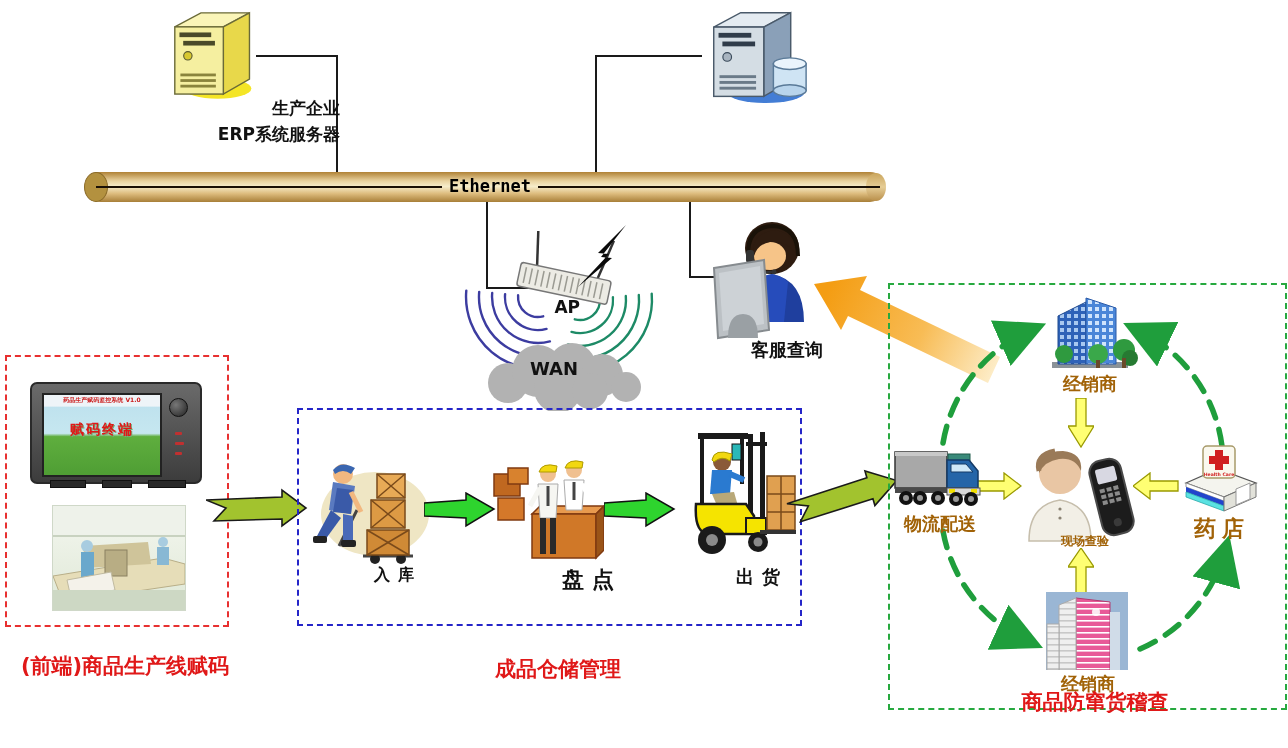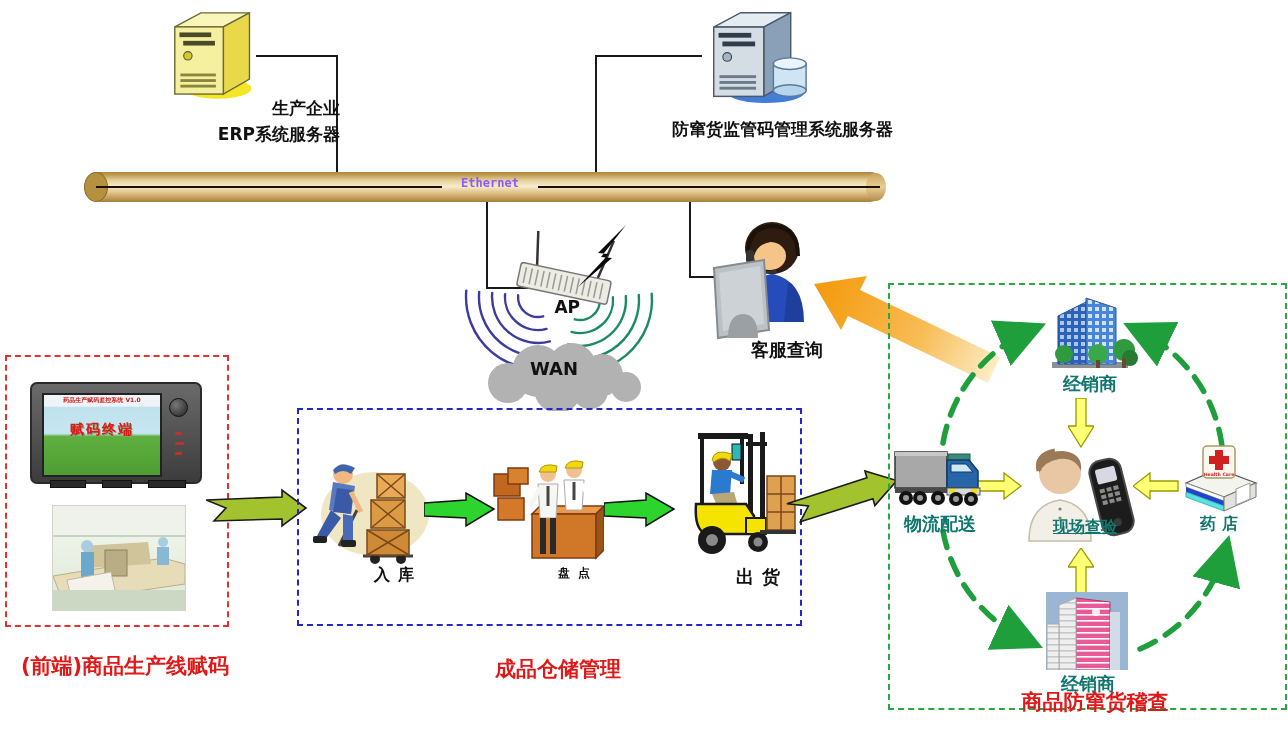--- a/index.html
+++ b/index.html
@@ -2,36 +2,36 @@
 <html><head>
 <meta charset="utf-8">
 <style>
   html,body{margin:0;padding:0;background:#fff;}
   #stage{position:relative;width:1288px;height:748px;background:#fff;overflow:hidden;
          font-family:"DejaVu Sans","Liberation Sans",sans-serif;}
   .abs{position:absolute;}
   .ln{position:absolute;background:#1a1a1a;}
   .lbl{position:absolute;font-weight:bold;color:#111;text-align:right;}
   .lbl-red{position:absolute;font-weight:bold;color:#e01818;font-size:21px;text-align:center;white-space:nowrap;}
-  .lbl-blue{position:absolute;font-weight:bold;color:#0f766e;text-align:center;white-space:nowrap;}
+  .lbl-blue{position:absolute;font-weight:bold;color:#a16207;text-align:center;white-space:nowrap;}
   .dashed{position:absolute;border-style:dashed;border-width:2px;}
   .box-red{border-color:#e83030;}
   .box-blue{border-color:#2525c8;}
   .box-green{border-color:#27a93f;}
   
   .bus{position:absolute;left:85px;top:172px;width:800px;height:30px;border-radius:15px;
        background:linear-gradient(180deg,#b08236 0%,#e9d3a0 30%,#f6ecca 48%,#ddbc7e 72%,#a87f38 100%);}
   .bus-capL{position:absolute;left:84px;top:172px;width:24px;height:30px;border-radius:50%;
             background:#b3913f;border:1px solid #8a6a28;box-sizing:border-box;}
   .bus-capR{position:absolute;left:866px;top:173px;width:20px;height:28px;border-radius:50%;
             background:linear-gradient(180deg,#caa55c,#e6cd96 50%,#b98f4a);}
   .bus-line{position:absolute;top:186px;height:2px;background:#1a1005;}
   .eth-lbl{position:absolute;left:440px;top:176px;width:100px;text-align:center;
            font-family:"DejaVu Sans Mono","Liberation Mono",monospace;font-weight:bold;
-           font-size:12px;color:#8b5cf6;}
+           font-size:17px;color:#000000;}
   
   .terminal{position:absolute;left:30px;top:382px;width:172px;height:102px;border-radius:7px;
             background:linear-gradient(180deg,#6a6a6a,#3c3c3c);border:2px solid #2a2a2a;box-sizing:border-box;}
   .term-screen{position:absolute;left:10px;top:9px;width:116px;height:80px;border:2px solid #222;
                background:linear-gradient(180deg,#eef4f8 0%,#eef4f8 14%,#bfe2ee 15%,#c6e7f0 48%,#5fae3e 52%,#4f9e34 100%);}
   .term-head{position:absolute;left:0;top:1px;width:100%;text-align:center;font-size:6px;
              font-weight:bold;color:#cc2020;white-space:nowrap;overflow:hidden;}
   .term-title{position:absolute;left:0;top:26px;width:100%;text-align:center;font-size:14px;
               font-weight:bold;color:#e01818;letter-spacing:2px;text-shadow:1px 1px 0 #7a7;}
   .term-knob{position:absolute;right:12px;top:14px;width:17px;height:17px;border-radius:50%;
@@ -87,21 +87,20 @@
       <rect x="26" y="74" width="38" height="3" fill="#6a7a88"></rect>
       <rect x="26" y="80" width="38" height="3" fill="#6a7a88"></rect>
       <rect x="26" y="86" width="38" height="3" fill="#6a7a88"></rect>
       <g>
         <rect x="82" y="62" width="34" height="28" fill="#cfe4f4" stroke="#5a7a98" stroke-width="1.5"></rect>
         <ellipse cx="99" cy="90" rx="17" ry="6" fill="#b8d4ec" stroke="#5a7a98" stroke-width="1.5"></ellipse>
         <ellipse cx="99" cy="62" rx="17" ry="6" fill="#eaf4fc" stroke="#5a7a98" stroke-width="1.5"></ellipse>
       </g>
     </svg>
   </div>
-  <div class="lbl" style="left:598px;top:118px;width:295px;font-size:17px;">防窜货监管码管理系统服务器</div>
 
   <div class="bus"></div>
   <div class="bus-capL"></div>
   <div class="bus-capR"></div>
   <div class="bus-line" style="left:96px;width:346px;"></div>
   <div class="bus-line" style="left:538px;width:342px;"></div>
   <div class="eth-lbl">Ethernet</div>
 
   <div class="abs" style="left:430px;top:225px;">
     <svg width="252" height="186" viewBox="0 0 252 186">
@@ -293,21 +292,21 @@
       <rect x="48" y="70" width="6" height="36" fill="#2a2a2a"></rect>
       <rect x="58" y="70" width="6" height="36" fill="#2a2a2a"></rect>
 
       <circle cx="82" cy="22" r="8" fill="#f0c090"></circle>
       <path d="M73 20 Q76 10 91 14 L90 20 Z" fill="#f2d810" stroke="#b09a00"></path>
       <polygon points="72,32 92,32 90,62 74,62" fill="#ffffff" stroke="#aaa"></polygon>
       <line x1="82" y1="34" x2="82" y2="52" stroke="#444" stroke-width="3"></line>
       <line x1="90" y1="36" x2="100" y2="54" stroke="#ffffff" stroke-width="5"></line>
     </svg>
   </div>
-  <div class="lbl" style="left:498px;top:565px;width:100px;font-size:12px;letter-spacing:8px;">盘点</div>
+  <div class="lbl" style="left:522px;top:565px;width:100px;font-size:22px;letter-spacing:8px;">盘点</div>
 
   <div class="abs" style="left:604px;top:492px;">
     <svg width="72" height="36" viewBox="0 0 72 36">
       <polygon points="0,11 42,8 42,1 70,17 42,34 42,26 0,24" fill="#2ed42e" stroke="#111" stroke-width="1.5"></polygon>
     </svg>
   </div>
 
   <div class="abs" style="left:668px;top:424px;">
     <svg width="128" height="140" viewBox="0 0 128 140">
 
@@ -466,39 +465,39 @@
             <rect x="95" y="50" width="5" height="4"></rect>
             <rect x="102" y="50" width="5" height="4"></rect>
           <rect x="88" y="56" width="5" height="4"></rect>
             <rect x="95" y="56" width="5" height="4"></rect>
             <rect x="102" y="56" width="5" height="4"></rect>
         </g>
         <circle cx="98" cy="80" r="4" fill="#3a3a3a"></circle>
       </g>
     </svg>
   </div>
-  <div class="lbl-blue" style="left:1035px;top:517px;width:100px;font-size:16px;text-decoration:underline;">现场查验</div>
+  <div class="lbl-blue" style="left:1035px;top:533px;width:100px;font-size:12px;">现场查验</div>
 
   <div class="abs" style="left:1180px;top:443px;">
     <svg width="82" height="78" viewBox="0 0 82 78">
       <polygon points="6,40 38,26 76,40 44,54" fill="#f4f4ee" stroke="#555" stroke-width="1.3"></polygon>
       <polygon points="6,40 44,54 44,58 6,44" fill="#ffffff" stroke="#888" stroke-width="0.8"></polygon>
       <polygon points="6,44 44,58 44,63 6,49" fill="#2244cc"></polygon>
       <polygon points="6,49 44,63 44,68 6,54" fill="#5ae2e2" stroke="#2aa8a8" stroke-width="0.8"></polygon>
       <polygon points="44,54 76,40 76,54 44,68" fill="#e2e2da" stroke="#777" stroke-width="1"></polygon>
       <polygon points="56,46 70,40 70,56 56,62" fill="#ffffff" stroke="#999" stroke-width="1"></polygon>
       <g>
         <rect x="23" y="3" width="32" height="32" rx="4" fill="#faf8ee" stroke="#a89a6a" stroke-width="1.5"></rect>
         <rect x="35" y="7" width="8" height="20" fill="#d02020"></rect>
         <rect x="29" y="13" width="20" height="8" fill="#d02020"></rect>
         <text x="39" y="33" text-anchor="middle" font-size="4.6" font-weight="bold" fill="#d02020">Health Care</text>
       </g>
     </svg>
   </div>
-  <div class="lbl-blue" style="left:1180px;top:514px;width:84px;font-size:16px;letter-spacing:6px;">药店</div>
+  <div class="lbl-blue" style="left:1180px;top:514px;width:84px;font-size:22px;letter-spacing:6px;">药店</div>
 
   <div class="abs" style="left:1046px;top:592px;">
     <svg width="82" height="78" viewBox="0 0 82 78">
       <defs>
         <pattern id="pkP" width="6" height="6" patternUnits="userSpaceOnUse">
           <rect width="6" height="6" fill="#e85a98"></rect>
             <rect y="4" width="6" height="1.6" fill="#ffffff"></rect>
         </pattern>
         <pattern id="whP" width="6" height="6" patternUnits="userSpaceOnUse">
           <rect width="6" height="6" fill="#efefef"></rect>

